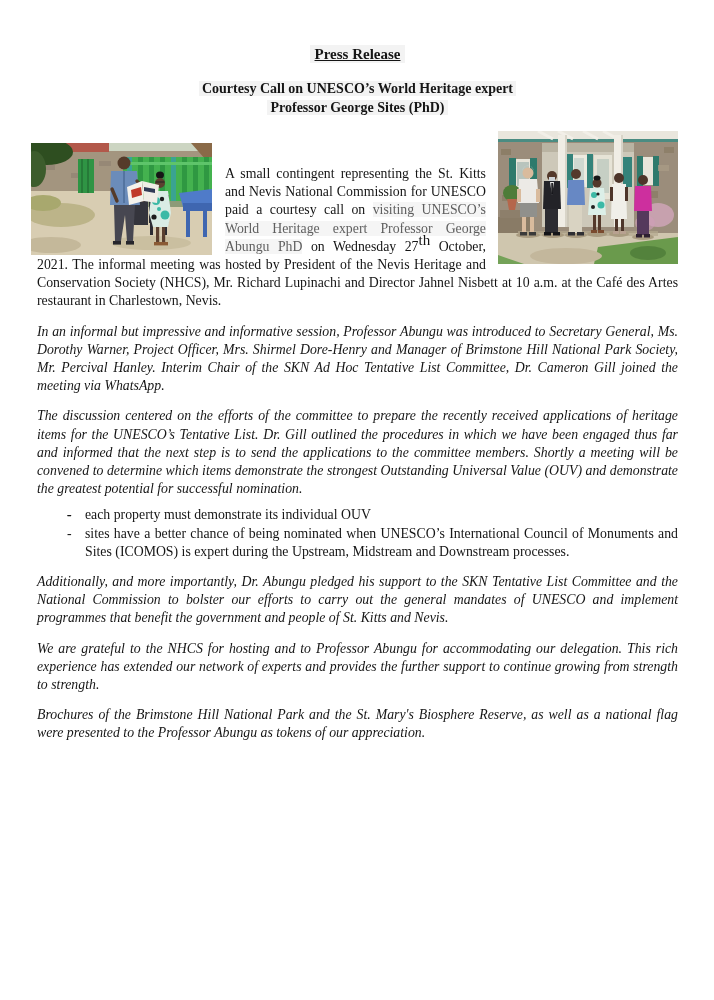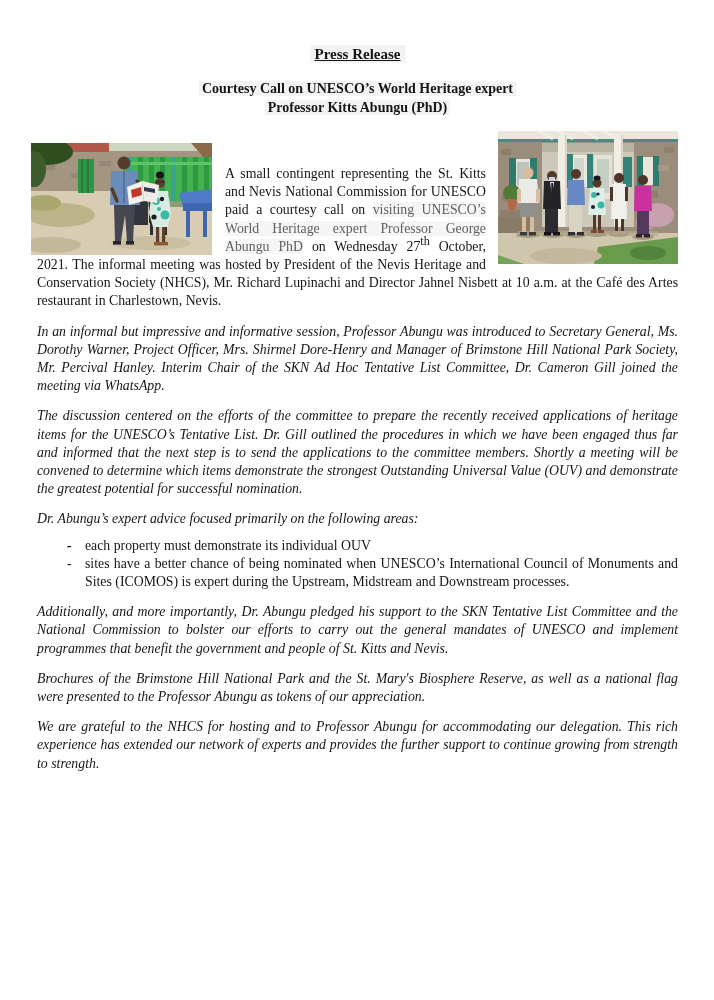--- a/index.html
+++ b/index.html
@@ -18,36 +18,36 @@
   .doc-subtitle .boxed{background:#f3f3f3;padding:0 3px;}
   .body-text{font-size:13.8px;line-height:18.2px;text-align:justify;}
   .lead{margin-top:14px;}
   .lead::after{content:"";display:block;clear:both;}
   .photo-left{float:left;width:181px;height:112px;margin:12px 13px 6px -6px;}
   .photo-right{float:right;width:180px;height:133px;margin:0 0 6px 12px;}
   .photo-left svg,.photo-right svg{display:block;width:100%;height:100%;}
   .lead p{margin:0;padding-top:34px;}
   p.para{margin:12px 0 0 0;font-style:italic;}
   .hl{color:#5f5f5f;background:#f5f5f5;}
-  sup{font-size:12px;line-height:0;}
+  sup{font-size:15px;line-height:0;}
   .bullet-list{margin:8px 0 0 0;padding:0;list-style:none;}
   .bullet-list li{position:relative;padding-left:48px;text-align:justify;}
   .bullet-list .marker{position:absolute;left:30px;top:0;}
 </style>
 </head>
 <body>
 
 <div class="page">
   <div class="content">
 
     <div class="doc-title"><span class="boxed">Press Release</span></div>
 
     <div class="doc-subtitle">
       <div><span class="boxed">Courtesy Call on UNESCO’s World Heritage expert</span></div>
-      <div><span class="boxed">Professor Kitts Abungu (PhD)</span></div>
+      <div><span class="boxed">Professor George Sites (PhD)</span></div>
     </div>
 
     <div class="lead body-text">
 
       <figure class="photo-right" style="margin-top:0;margin-bottom:0;" role="img" aria-label="Six delegates standing in front of a stone building with white porch columns and green shutters">
         <svg viewBox="0 0 180 133">
           <rect width="180" height="133" fill="#9b8d7b"></rect>
           <g>
             <rect x="0" y="0" width="180" height="8" fill="#ecsea" opacity="0"></rect>
             <rect x="0" y="0" width="180" height="8" fill="#e9e6dd"></rect>
@@ -229,25 +229,24 @@
           </g>
         </svg>
       </figure>
 
       <p><span>A small contingent representing the St. Kitts and Nevis National Commission for UNESCO paid a courtesy call on </span><span class="hl">visiting UNESCO’s World Heritage expert Professor George Abungu PhD</span><span> on Wednesday 27</span><sup>th</sup><span> October, 2021. The informal meeting was hosted by President of the Nevis Heritage and Conservation Society (NHCS), Mr. Richard Lupinachi and Director Jahnel Nisbett at 10 a.m. at the Café des Artes restaurant in Charlestown, Nevis.</span></p>
     </div>
 
     <div class="body-text">
       <p class="para">In an informal but impressive and informative session, Professor Abungu was introduced to Secretary General, Ms. Dorothy Warner, Project Officer, Mrs. Shirmel Dore-Henry and Manager of Brimstone Hill National Park Society, Mr. Percival Hanley. Interim Chair of the SKN Ad Hoc Tentative List Committee, Dr. Cameron Gill joined the meeting via WhatsApp.</p>
       <p class="para">The discussion centered on the efforts of the committee to prepare the recently received applications of heritage items for the UNESCO’s Tentative List. Dr. Gill outlined the procedures in which we have been engaged thus far and informed that the next step is to send the applications to the committee members. Shortly a meeting will be convened to determine which items demonstrate the strongest Outstanding Universal Value (OUV) and demonstrate the greatest potential for successful nomination.</p>
-      <p class="para">Dr. Abungu’s expert advice focused primarily on the following areas:</p>
       <ul class="bullet-list">
         <li><span class="marker">-</span></li>
         <li><span class="marker">-</span><span>each property must demonstrate its individual OUV</span></li>
         <li><span class="marker">-</span><span>sites have a better chance of being nominated when UNESCO’s International Council of Monuments and Sites (ICOMOS) is expert during the Upstream, Midstream and Downstream processes.</span></li>
       </ul>
       <p class="para">Additionally, and more importantly, Dr. Abungu pledged his support to the SKN Tentative List Committee and the National Commission to bolster our efforts to carry out the general mandates of UNESCO and implement programmes that benefit the government and people of St. Kitts and Nevis.</p>
+      <p class="para">We are grateful to the NHCS for hosting and to Professor Abungu for accommodating our delegation. This rich experience has extended our network of experts and provides the further support to continue growing from strength to strength.</p>
       <p class="para">Brochures of the Brimstone Hill National Park and the St. Mary's Biosphere Reserve, as well as a national flag were presented to the Professor Abungu as tokens of our appreciation.</p>
-      <p class="para">We are grateful to the NHCS for hosting and to Professor Abungu for accommodating our delegation. This rich experience has extended our network of experts and provides the further support to continue growing from strength to strength.</p>
     </div>
 
   </div>
 </div>
 
 </body></html>

